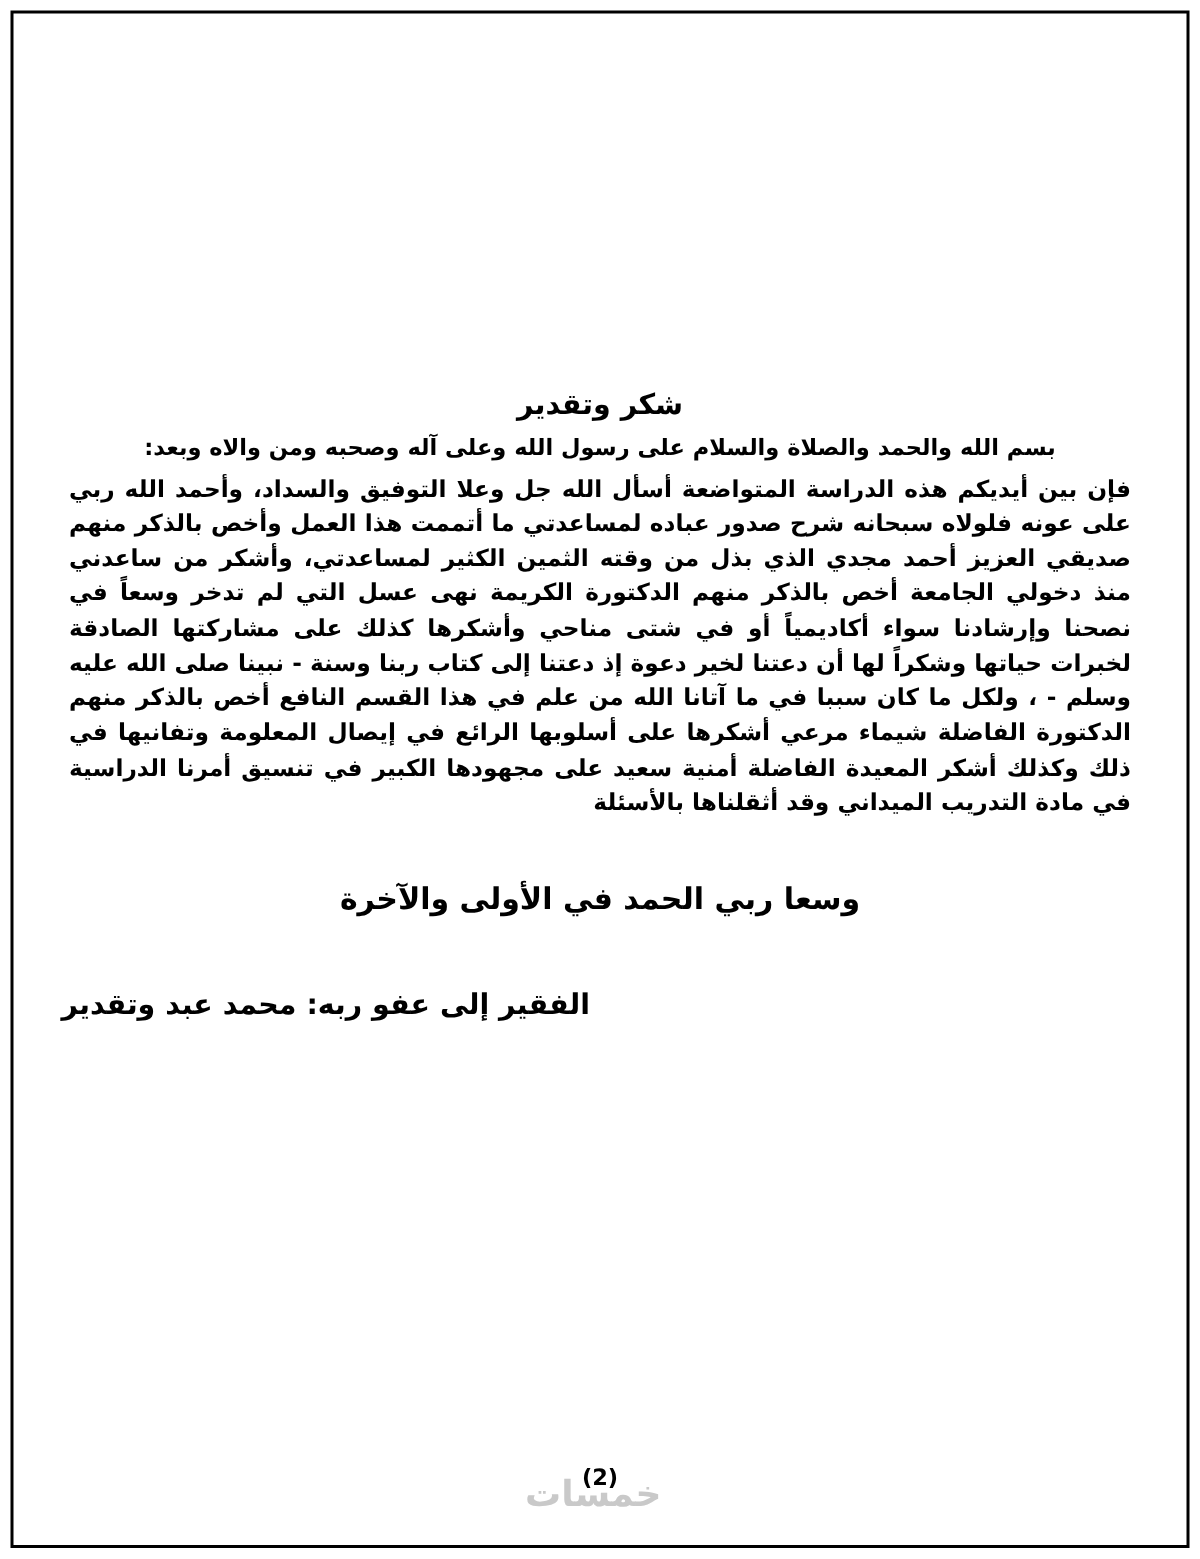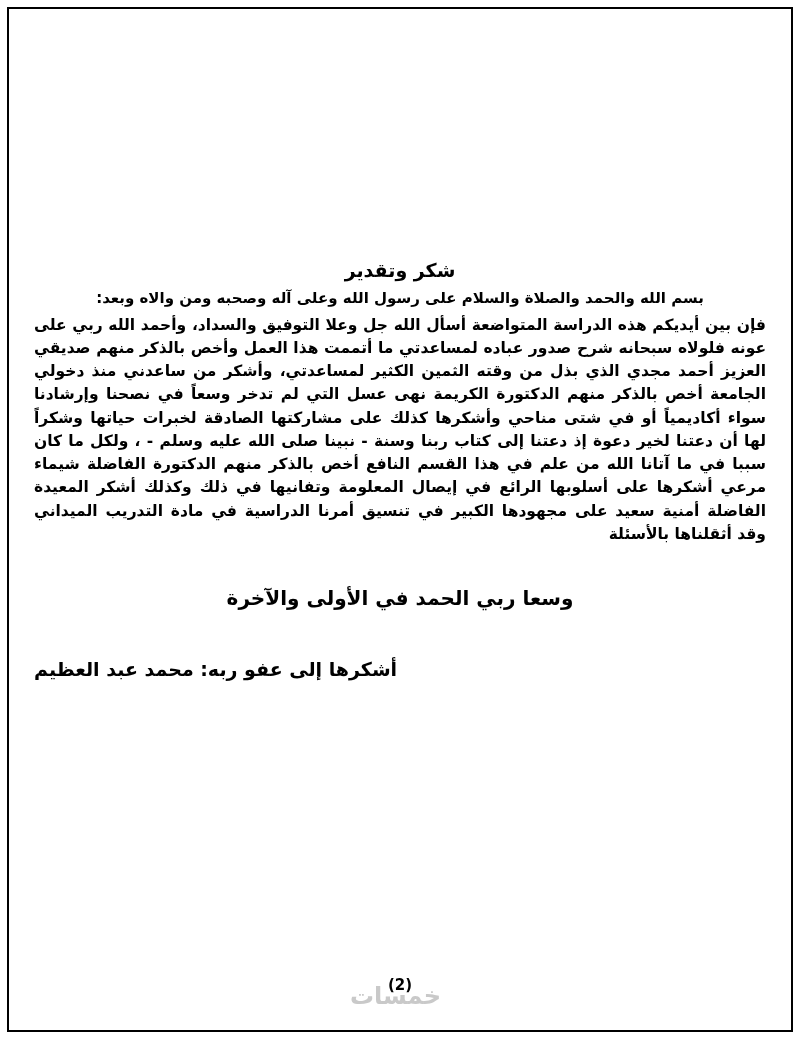--- a/index.html
+++ b/index.html
@@ -19,21 +19,21 @@
     top: 7px;
     left: 7px;
     right: 7px;
     bottom: 7px;
     border: 2px solid #000000;
     background: #ffffff;
     overflow: hidden;
   }
   .content {
     direction: rtl;
-    padding: 0 25px;
+    padding: 0 32px;
     margin-top: 250px;
   }
   .title {
     text-align: center;
     font-weight: bold;
     font-size: 19px;
     margin: 0 0 6px 0;
   }
   .opening {
     text-align: center;
@@ -41,21 +41,21 @@
     font-size: 15px;
     line-height: 1.5;
     margin: 4px;
   }
   .body-par {
     text-align: justify;
     text-justify: inter-word;
     font-weight: bold;
     font-size: 15.5px;
     line-height: 1.5;
-    margin: 0;
+    margin: 5px;
   }
   .doxology {
     text-align: center;
     font-weight: bold;
     font-size: 20px;
     margin: 40px 0 0 0;
   }
   .signature {
     direction: rtl;
     text-align: left;
@@ -92,20 +92,20 @@
 
   <div class="content">
     <h1 class="title">شكر وتقدير</h1>
 
     <p class="opening">بسم الله والحمد والصلاة والسلام على رسول الله وعلى آله وصحبه ومن والاه وبعد:</p>
 
     <p class="body-par">فإن بين أيديكم هذه الدراسة المتواضعة أسأل الله جل وعلا التوفيق والسداد، وأحمد الله ربي على عونه فلولاه سبحانه شرح صدور عباده لمساعدتي ما أتممت هذا العمل وأخص بالذكر منهم صديقي العزيز أحمد مجدي الذي بذل من وقته الثمين الكثير لمساعدتي، وأشكر من ساعدني منذ دخولي الجامعة أخص بالذكر منهم الدكتورة الكريمة نهى عسل التي لم تدخر وسعاً في نصحنا وإرشادنا سواء أكاديمياً أو في شتى مناحي وأشكرها كذلك على مشاركتها الصادقة لخبرات حياتها وشكراً لها أن دعتنا لخير دعوة إذ دعتنا إلى كتاب ربنا وسنة - نبينا صلى الله عليه وسلم - ، ولكل ما كان سببا في ما آتانا الله من علم في هذا القسم النافع أخص بالذكر منهم الدكتورة الفاضلة شيماء مرعي أشكرها على أسلوبها الرائع في إيصال المعلومة وتفانيها في ذلك وكذلك أشكر المعيدة الفاضلة أمنية سعيد على مجهودها الكبير في تنسيق أمرنا الدراسية في مادة التدريب الميداني وقد أثقلناها بالأسئلة</p>
 
     <p class="doxology">وسعا ربي الحمد في الأولى والآخرة</p>
 
-    <p class="signature">أشكرها إلى عفو ربه: محمد عبد العظيم</p>
+    <p class="signature">الفقير إلى عفو ربه: محمد عبد وتقدير</p>
   </div>
 
   <div class="page-number">(2)</div>
 
   <div class="watermark">خمسات</div>
 
 </div>
 
 </body></html>

